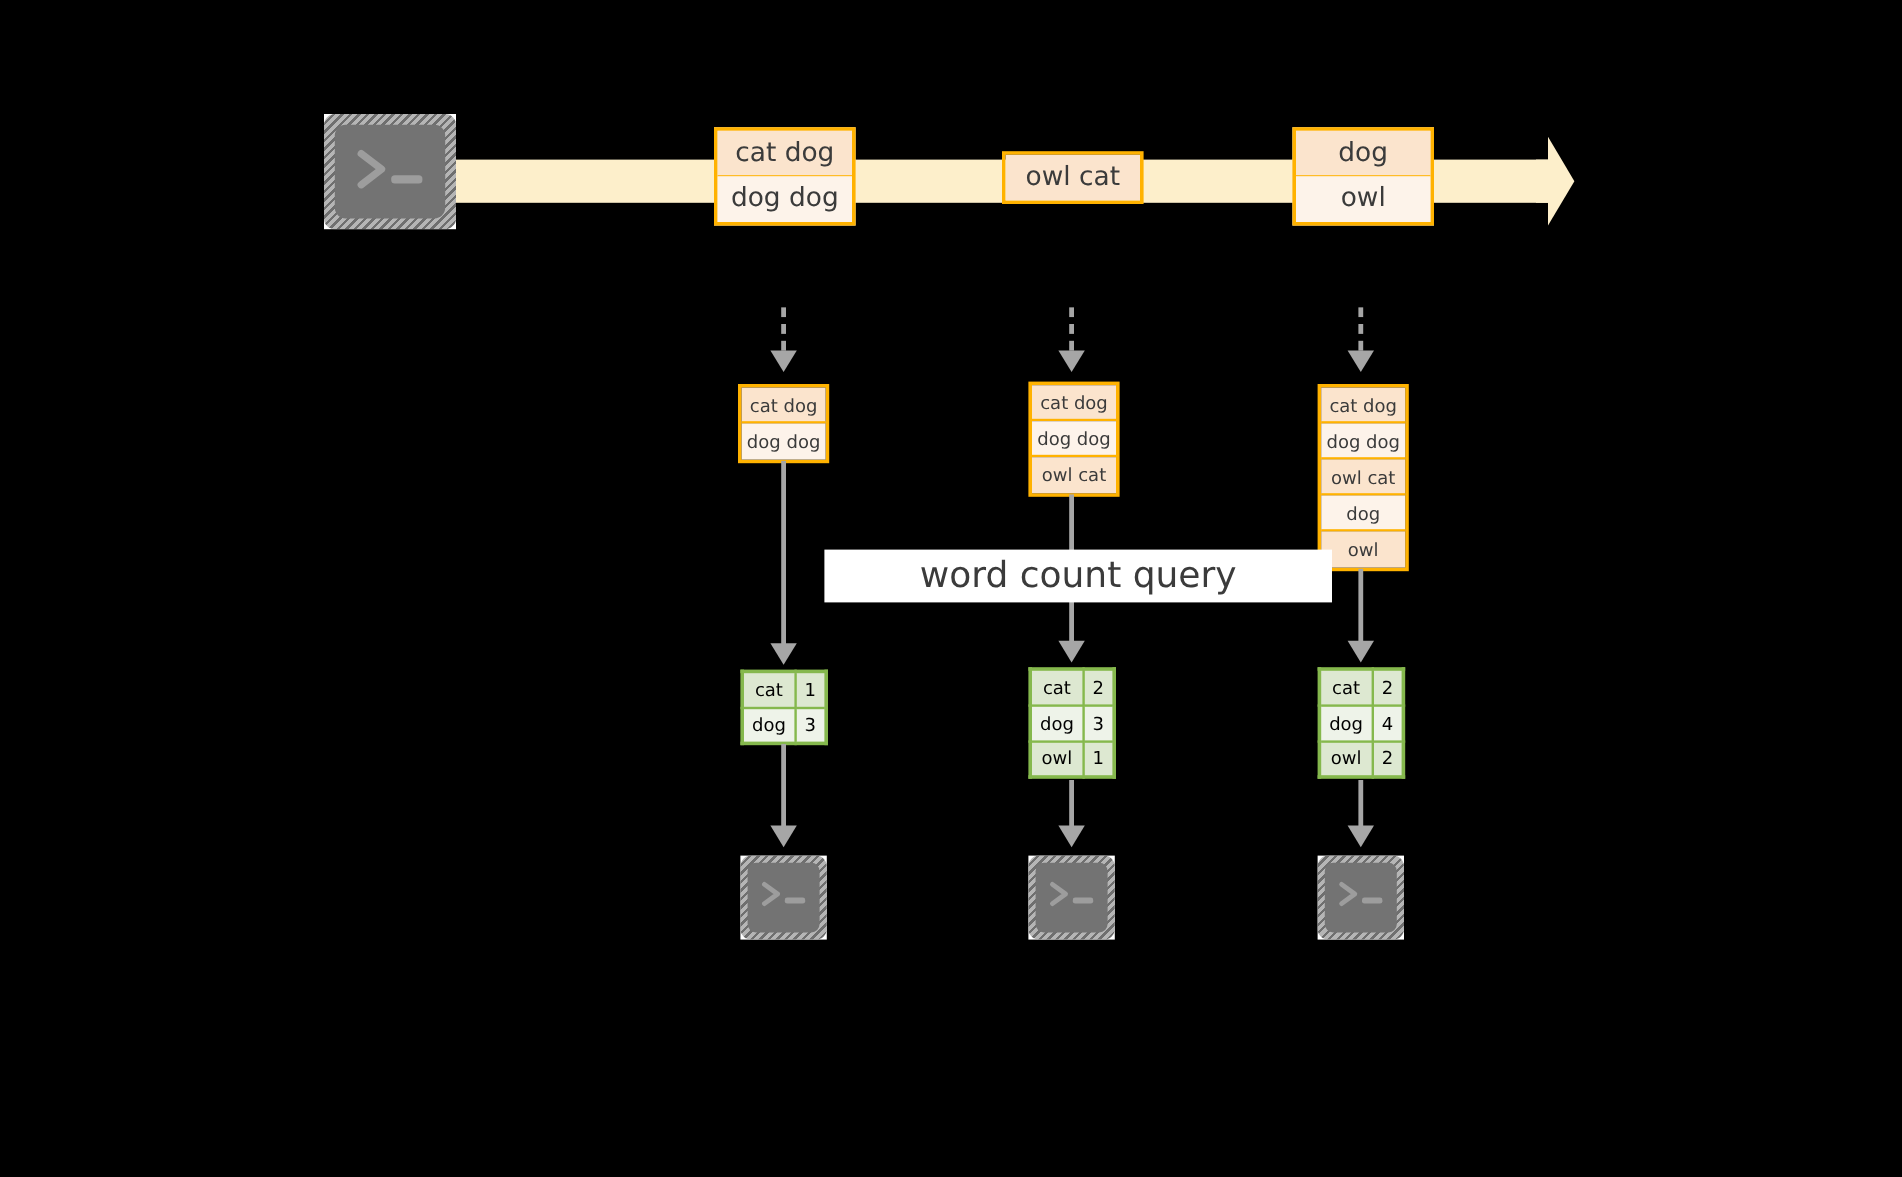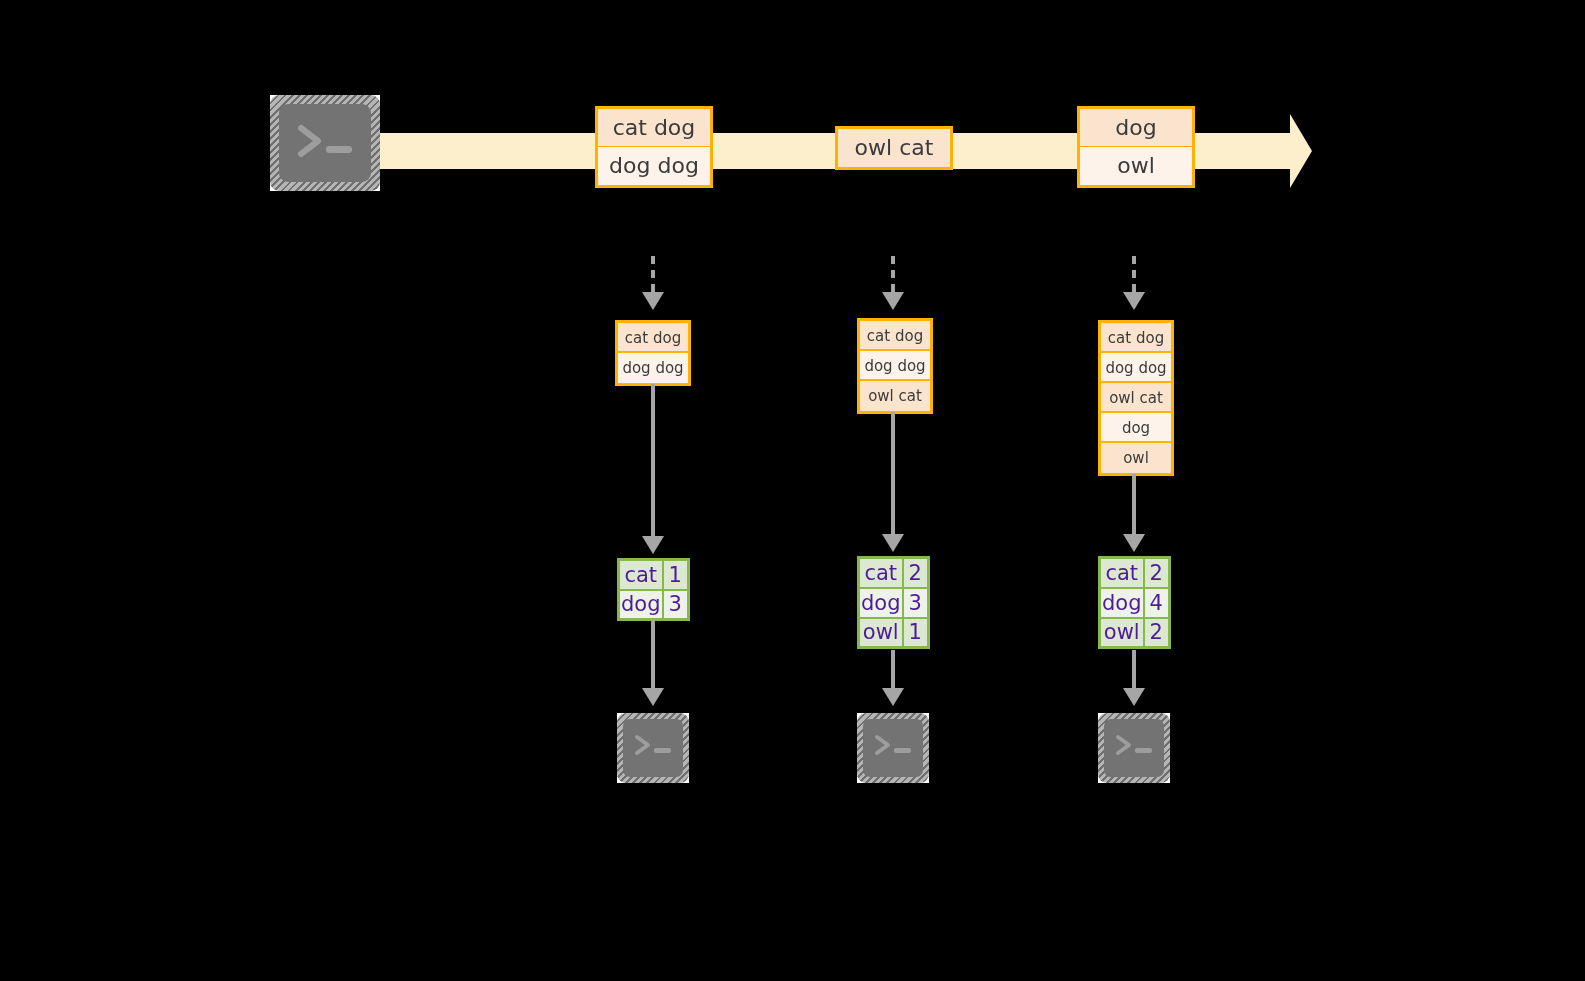--- a/index.html
+++ b/index.html
@@ -102,22 +102,22 @@
   .gtable {
     position: absolute;
     border: 3px solid #85B84D;
     display: table;
     border-collapse: collapse;
   }
   .gtable .grow { display: table-row; }
   .gtable .gcell {
     display: table-cell;
     height: 30px;
-    font-size: 21px;
-    color: #4c1d95;
+    font-size: 15px;
+    color: #000000;
     text-align: center;
     vertical-align: middle;
     border: 2px solid #85B84D;
     background: #DDE8D1;
     white-space: nowrap;
   }
   .gtable .grow:nth-child(even) .gcell { background: #EEF3E9; }
   .gtable .gcell.k { width: 44px; }
   .gtable .gcell.v { width: 26px; }
 
@@ -302,14 +302,15 @@
     <div class="hatch"></div>
     <div class="body"></div>
     <div class="glyph">
       <svg viewBox="0 0 72 70" aria-hidden="true">
         <path d="M20 24 L31 32 L20 40" fill="none" stroke="#9d9d9d" stroke-width="4" stroke-linecap="round" stroke-linejoin="round"></path>
         <rect x="37" y="35" width="17" height="5" rx="2" fill="#9d9d9d"></rect>
       </svg>
     </div>
   </div>
 
+  <div class="qlabel">word count query</div>
 
 </div>
 
 </body></html>

